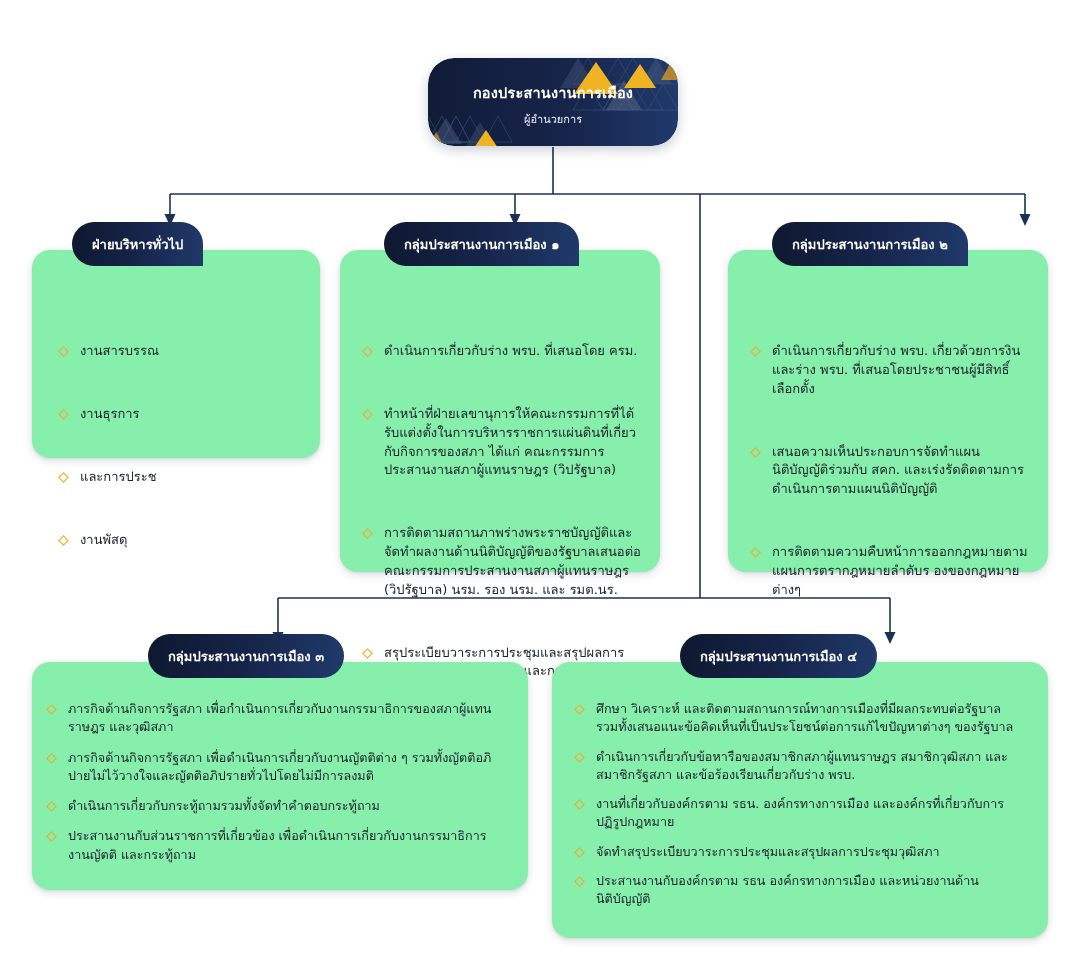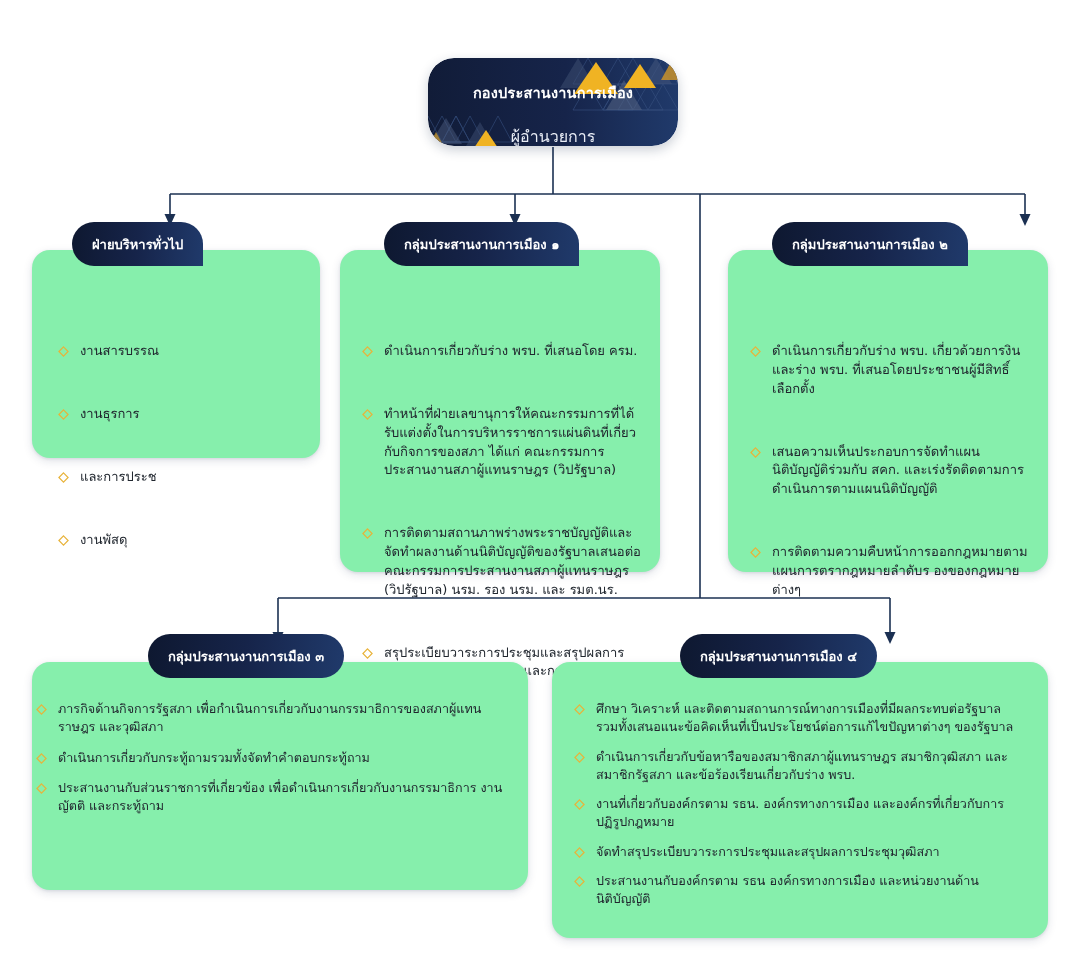--- a/index.html
+++ b/index.html
@@ -33,21 +33,21 @@
   .root-card .deco { position: absolute; inset: 0; }
   .root-title {
     position: relative; z-index: 3;
     text-align: center; color: #ffffff;
     font-size: 14.5px; font-weight: bold;
     margin-top: 23px; letter-spacing: .2px;
   }
   .root-sub {
     position: relative; z-index: 3;
     text-align: center; color: #e8ecf5;
-    font-size: 16px; margin-top: 20px;
+    font-size: 11px; margin-top: 6px;
   }
 
   
   .badge {
     position: absolute;
     height: 44px;
     background: linear-gradient(95deg, #0e1830 0%, #16244a 50%, #203a6b 100%);
     color: #ffffff;
     font-size: 13px; font-weight: bold;
     display: flex; align-items: center; justify-content: center;
@@ -252,27 +252,33 @@
               <polygon points="6,1 11,6 6,11 1,6" fill="none" stroke="#e8b33a" stroke-width="1.3"></polygon>
             </svg>
           <span>การติดตามความคืบหน้าการออกกฎหมายตามแผนการตรากฎหมายลำดับร องของกฎหมายต่างๆ</span>
         </li>
       </ul>
     </div>
   </div>
 
   <div class="card" style="left:32px; top:662px; width:496px; height:228px;">
     <div class="badge center" style="left:116px; top:-28px;">กลุ่มประสานงานการเมือง ๓</div>
-    <div class="card-body" style="top:38px; left:4px; right:22px;">
+    <div class="card-body" style="top:38px; left:14px; right:22px;">
       <ul class="items">
         <li style="margin-bottom:12px">
           <svg class="dia" viewBox="0 0 12 12">
               <polygon points="6,1 11,6 6,11 1,6" fill="none" stroke="#e8b33a" stroke-width="1.3"></polygon>
             </svg>
           <span>ภารกิจด้านกิจการรัฐสภา เพื่อกำเนินการเกี่ยวกับงานกรรมาธิการของสภาผู้แทนราษฎร และวุฒิสภา</span>
+        </li>
+        <li style="margin-bottom:12px">
+          <svg class="dia" viewBox="0 0 12 12">
+              <polygon points="6,1 11,6 6,11 1,6" fill="none" stroke="#e8b33a" stroke-width="1.3"></polygon>
+            </svg>
+          <span>ภารกิจด้านกิจการรัฐสภา เพื่อดำเนินการเกี่ยวกับงานญัตติต่าง ๆ รวมทั้งญัตติอภิปายไม่ไว้วางใจและญัตติอภิปรายทั่วไปโดยไม่มีการลงมติ</span>
         </li>
         <li style="margin-bottom:12px">
           <svg class="dia" viewBox="0 0 12 12">
               <polygon points="6,1 11,6 6,11 1,6" fill="none" stroke="#e8b33a" stroke-width="1.3"></polygon>
             </svg>
           <span>ดำเนินการเกี่ยวกับกระทู้ถามรวมทั้งจัดทำคำตอบกระทู้ถาม</span>
         </li>
         <li>
           <svg class="dia" viewBox="0 0 12 12">
               <polygon points="6,1 11,6 6,11 1,6" fill="none" stroke="#e8b33a" stroke-width="1.3"></polygon>

